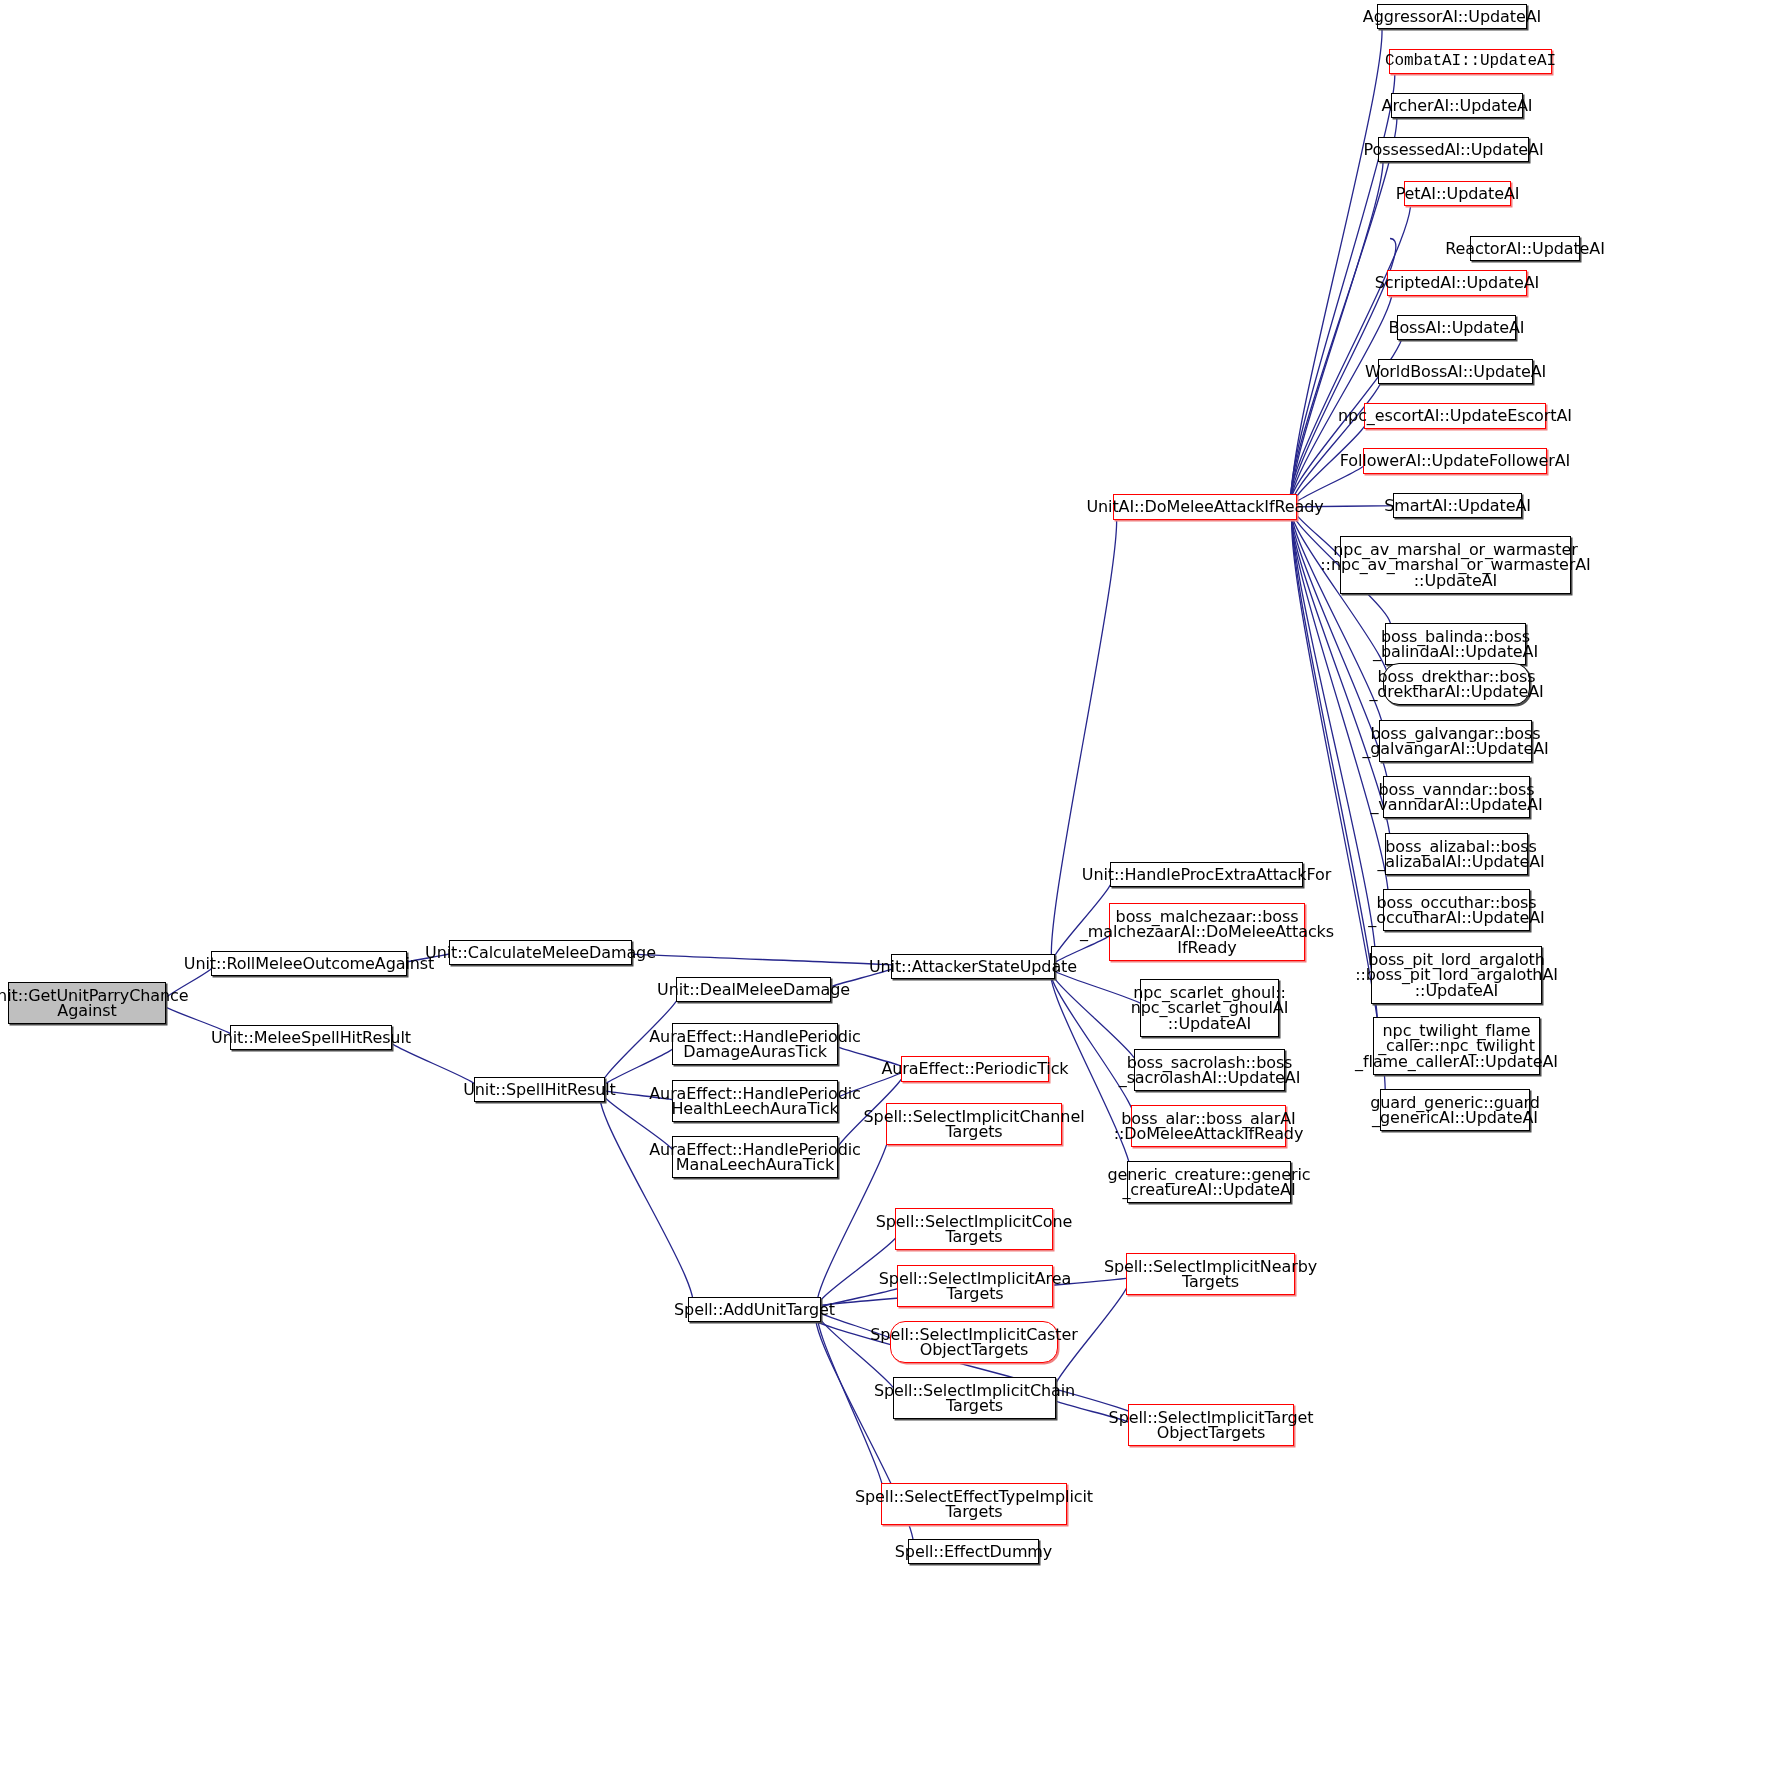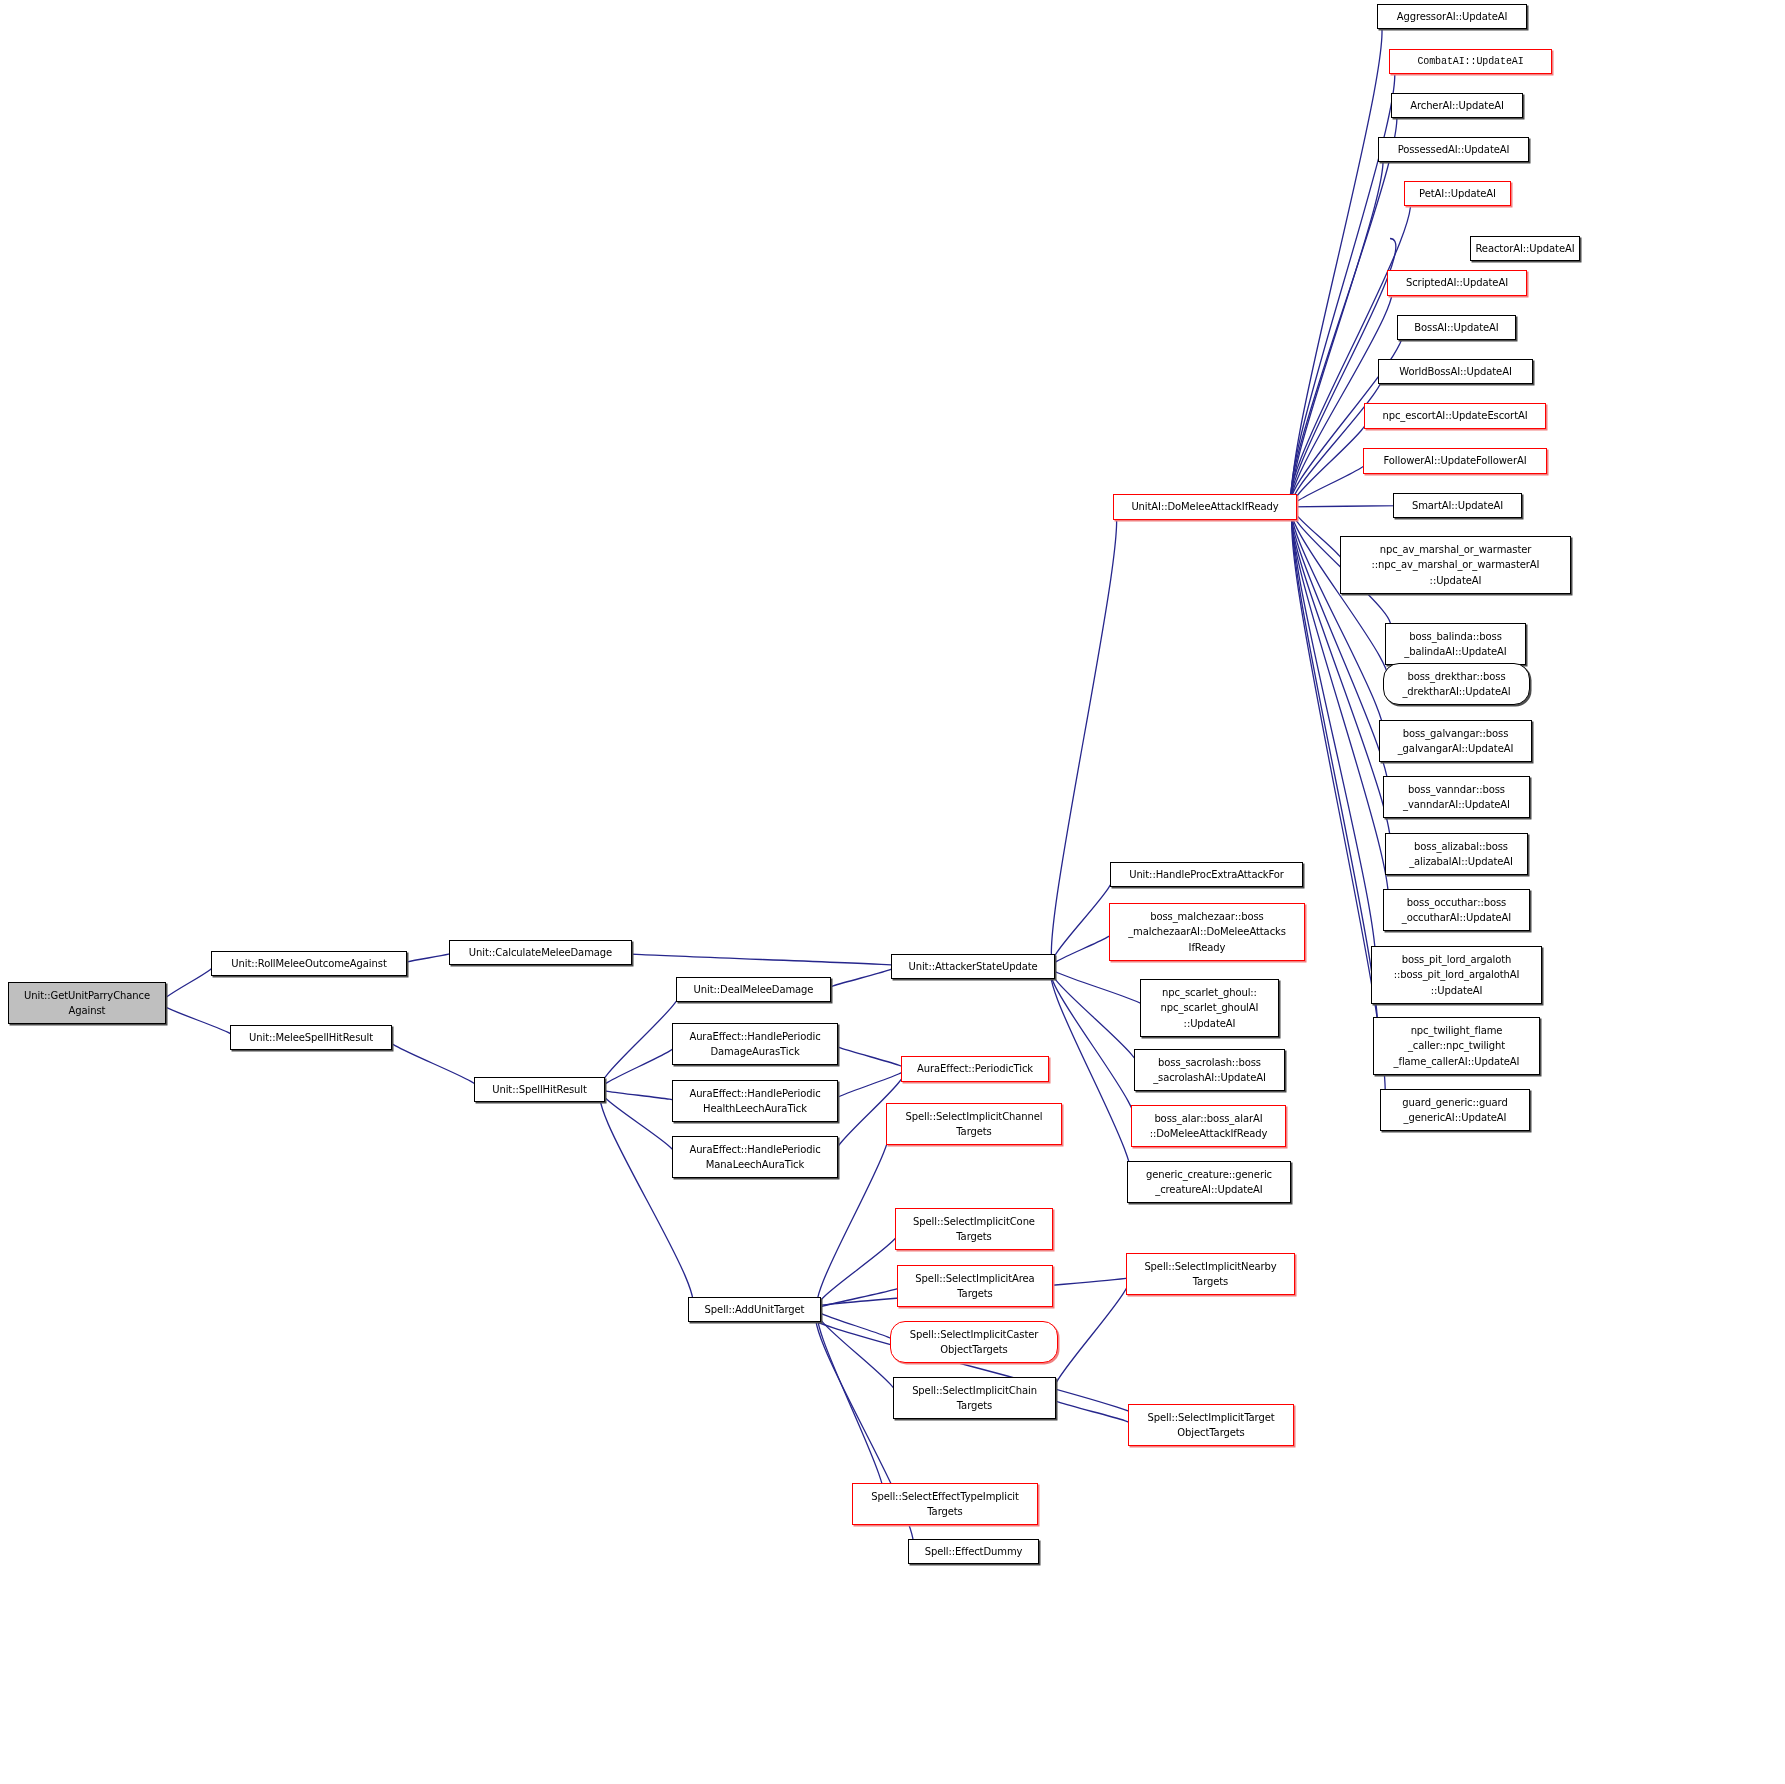--- a/index.html
+++ b/index.html
@@ -8,21 +8,21 @@
   svg.edges{position:absolute;left:0;top:0;width:1785px;height:1784px;pointer-events:none;}
   .node{
     position:absolute;
     box-sizing:border-box;
     border:1px solid #000;
     background:#ffffff;
     display:flex;
     align-items:center;
     justify-content:center;
     text-align:center;
-    font-size:10px;
+    font-size:16px;
     line-height:15.5px;
     color:#000;
     letter-spacing:-0.1px;
     padding:1px 3px;
     box-shadow:1.5px 1.5px 0 0 #4d4d4d;
     white-space:pre-line;
   }
   .node.red{border-color:#ff0000;box-shadow:1.5px 1.5px 0 0 #f08080;}
   .node.root{background:#bfbfbf;border-color:#000;}
 </style>
@@ -113,21 +113,21 @@
       <div class="node red" style="left: 886px; top: 1103px; width: 176px; height: 42px;">Spell::SelectImplicitChannel
 Targets</div>
       <div class="node red" style="left: 895px; top: 1208px; width: 158px; height: 42px;">Spell::SelectImplicitCone
 Targets</div>
       <div class="node red" style="left: 897px; top: 1265px; width: 156px; height: 42px;">Spell::SelectImplicitArea
 Targets</div>
       <div class="node red" style="left: 890px; top: 1321px; width: 168px; height: 42px; border-radius: 15px;">Spell::SelectImplicitCaster
 ObjectTargets</div>
       <div class="node" style="left: 893px; top: 1377px; width: 163px; height: 42px;">Spell::SelectImplicitChain
 Targets</div>
-      <div class="node red" style="left: 852px; top: 1483px; width: 186px; height: 42px;">Spell::SelectEffectTypeImplicit
+      <div class="node red" style="left: 881px; top: 1483px; width: 186px; height: 42px;">Spell::SelectEffectTypeImplicit
 Targets</div>
       <div class="node" style="left: 908px; top: 1539px; width: 131px; height: 25px;">Spell::EffectDummy</div>
       <div class="node" style="left: 1110px; top: 862px; width: 193px; height: 25px;">Unit::HandleProcExtraAttackFor</div>
       <div class="node red" style="left: 1109px; top: 903px; width: 196px; height: 58px;">boss_malchezaar::boss
 _malchezaarAI::DoMeleeAttacks
 IfReady</div>
       <div class="node" style="left: 1140px; top: 979px; width: 139px; height: 58px;">npc_scarlet_ghoul::
 npc_scarlet_ghoulAI
 ::UpdateAI</div>
       <div class="node" style="left: 1134px; top: 1049px; width: 151px; height: 42px;">boss_sacrolash::boss

